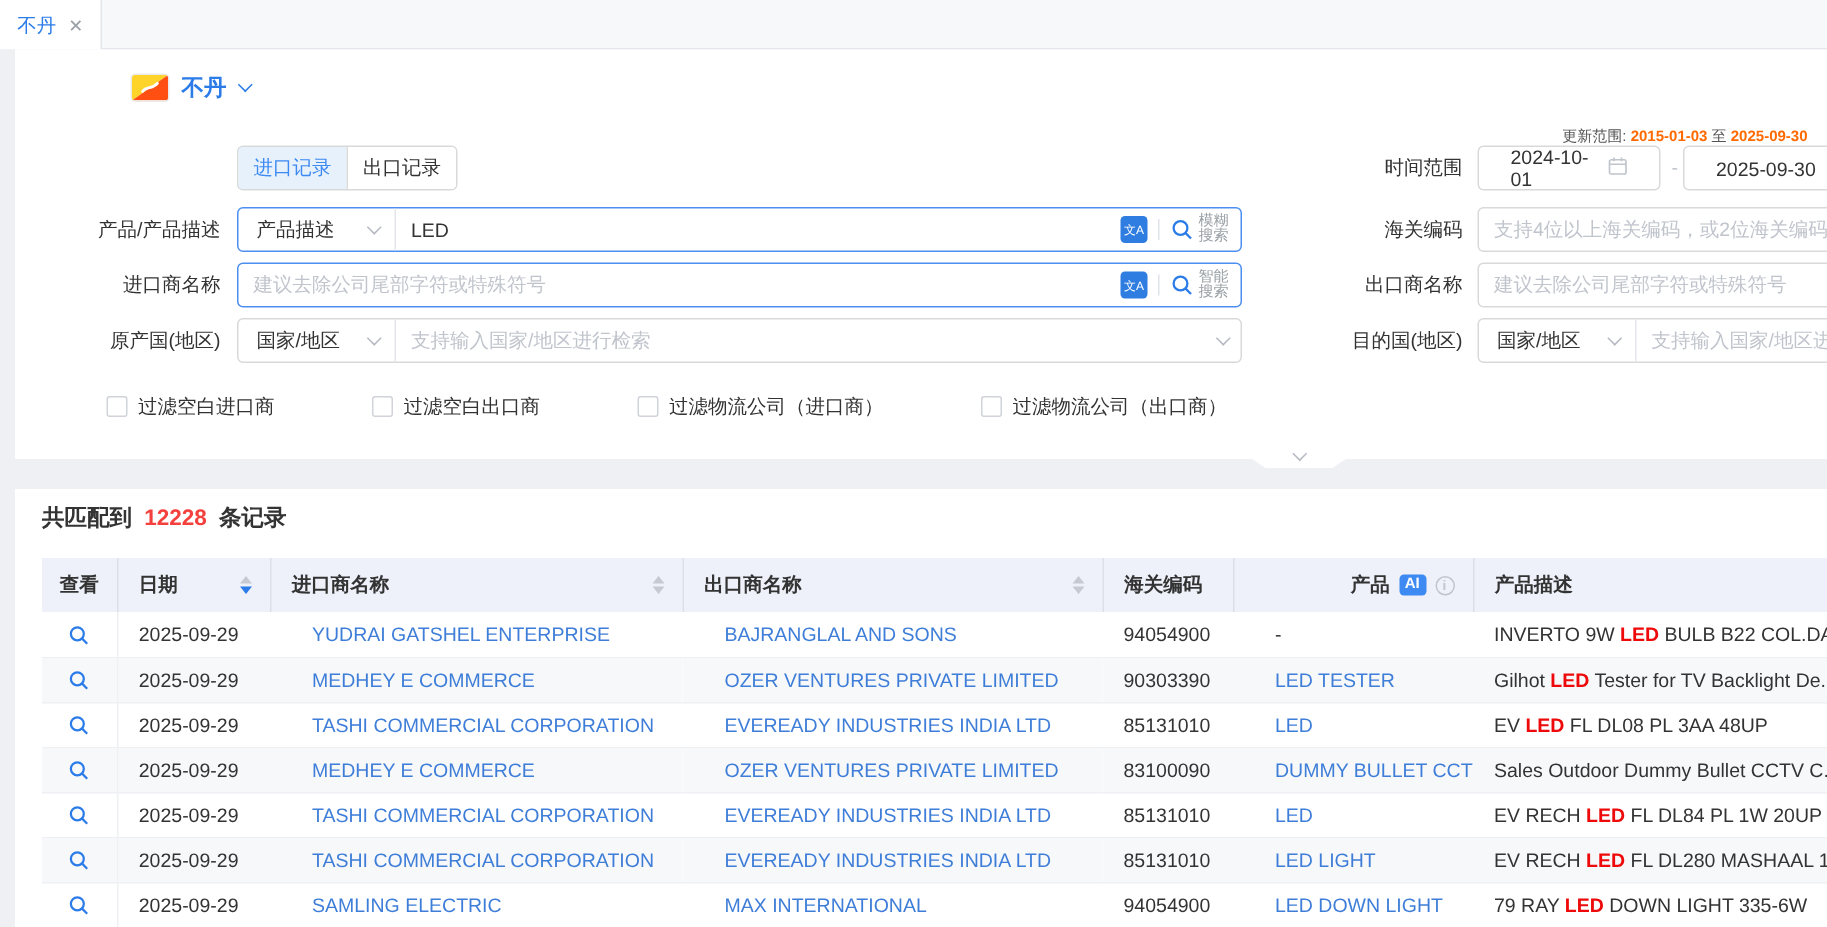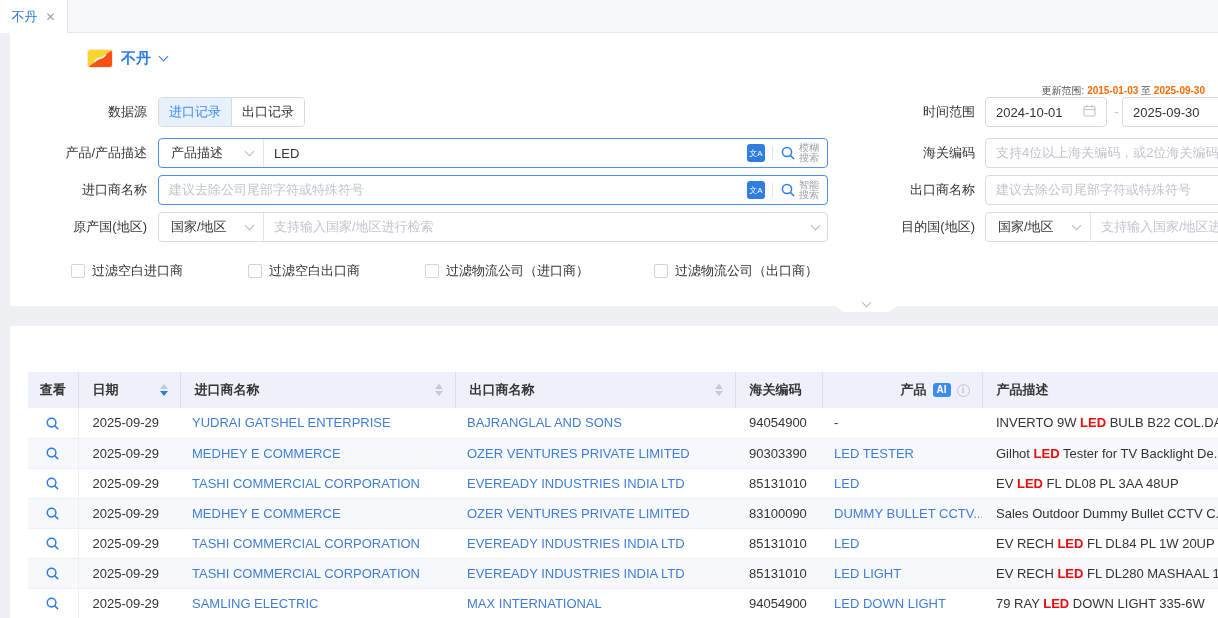--- a/index.html
+++ b/index.html
@@ -50,21 +50,21 @@
   .grp-input { flex:1; padding:0 10px; color:#333; white-space:nowrap; overflow:hidden; }
   .placeholder { color:#c0c4cc; }
   .grp-icons { display:flex; align-items:center; gap:7px; padding:0 8px 0 4px; flex:none; }
   .tr-icon { width:18px; height:18px; background:#2f7de1; color:#fff; border-radius:3px;
     font-size:8px; display:flex; align-items:center; justify-content:center; letter-spacing:0; cursor:pointer; }
   .vdiv { width:1px; height:14px; background:#e0e3e8; }
   .search-btn { display:flex; align-items:center; gap:3px; cursor:pointer; }
   .search-2line { font-size:10px; line-height:10px; color:#9aa0a6; }
 
   .date-box { display:flex; align-items:center; justify-content:space-between; border:1px solid #d9d9d9;
-    border-radius:4px; height:30px; padding:0 10px; background:#fff; color:#333; }
+    border-radius:4px; height:30px; padding:0 21px; background:#fff; color:#333; }
   .date-sep { position:absolute; left:1101px; width:11px; text-align:center; line-height:30px; color:#c0c4cc; }
 
   .simple-input { border:1px solid #d9d9d9; border-radius:4px; height:30px; display:flex; align-items:center;
     padding:0 10px; background:#fff; white-space:nowrap; overflow:hidden; }
 
   
   .cb-row { position:absolute; left:18px; top:229px; display:flex; align-items:center; gap:22px; }
   .cb-item { display:flex; align-items:center; gap:7px; cursor:pointer;padding-left:43px; }
   .cb-box { width:14px; height:14px; border:1px solid #d0d3d9; border-radius:2px; background:#fff; flex:none; }
 
@@ -85,21 +85,21 @@
   th:last-child { border-right:none; }
   .th-flex { display:flex; align-items:center; justify-content:space-between; padding:0 12px 0 14px; }
   .th-flex.center { justify-content:center; padding:0; }
   .th-flex.start { justify-content:flex-end; gap:6px; }
   td { height:30px; border-bottom:1px solid #eef0f4; white-space:nowrap; overflow:hidden; }
   tbody tr:nth-child(even) { background:#f7f8fa; }
   .c-view { text-align:center; border-right:1px solid #eef0f4; }
   .c-date,.c-hs { padding-left:14px; color:#333; }
   .c-imp,.c-exp,.c-prod { padding-left:12px; }
   .c-desc { padding-left:14px; color:#333; }
-  a.cell-link { color:#3f7ed8; text-decoration:none; cursor:pointer; }
+  a.cell-link { color:#3f7ed8; text-decoration:none; cursor:pointer;margin-left:16px; }
   a.cell-link.plain { color:#333; cursor:default; }
   .hl { color:#ee0a0a; font-weight:bold; }
 
   .sort { display:inline-flex; flex-direction:column; gap:2px; cursor:pointer; }
   .car-up { width:0; height:0; border-left:4px solid transparent; border-right:4px solid transparent; border-bottom:5px solid #c6c9d2; }
   .car-dn { width:0; height:0; border-left:4px solid transparent; border-right:4px solid transparent; border-top:5px solid #c6c9d2; }
   .car-dn.active { border-top-color:#2b7ce9; }
 
   .ai-badge { background:#3d8af2; color:#fff; font-size:10px; font-weight:bold; border-radius:3px;
     padding:1px 4px; line-height:12px; }
@@ -133,21 +133,20 @@
     <span class="chev blue"></span>
   </div>
 
   <div class="update-range">
     <span>更新范围:</span>
     <b>2015-01-03</b>
     <span>至</span>
     <b>2025-09-30</b>
   </div>
 
-  <div class="l-label" style="top:64px">数据源</div>
   <div class="l-ctrl" style="top:64px">
     <div class="seg">
       <div class="seg-btn sel">进口记录</div>
       <div class="seg-btn">出口记录</div>
     </div>
   </div>
 
   <div class="r-label" style="top:64px">时间范围</div>
   <div class="r-ctrl" style="top:64px">
     <div class="date-box" style="width:122px">
@@ -278,20 +277,25 @@
     </div>
 
   <div class="collapse-tab">
     <span class="chev gray"></span>
   </div>
 </div>
 
 <div class="band"></div>
 
 <div class="results">
+  <div class="summary">
+    <span>共匹配到</span>
+    <span class="count">12228</span>
+    <span>条记录</span>
+  </div>
 
   <table>
     <colgroup>
       <col style="width:50px">
         <col style="width:102px">
         <col style="width:275px">
       <col style="width:280px">
         <col style="width:87px">
         <col style="width:160px">
         <col style="width:286px">

